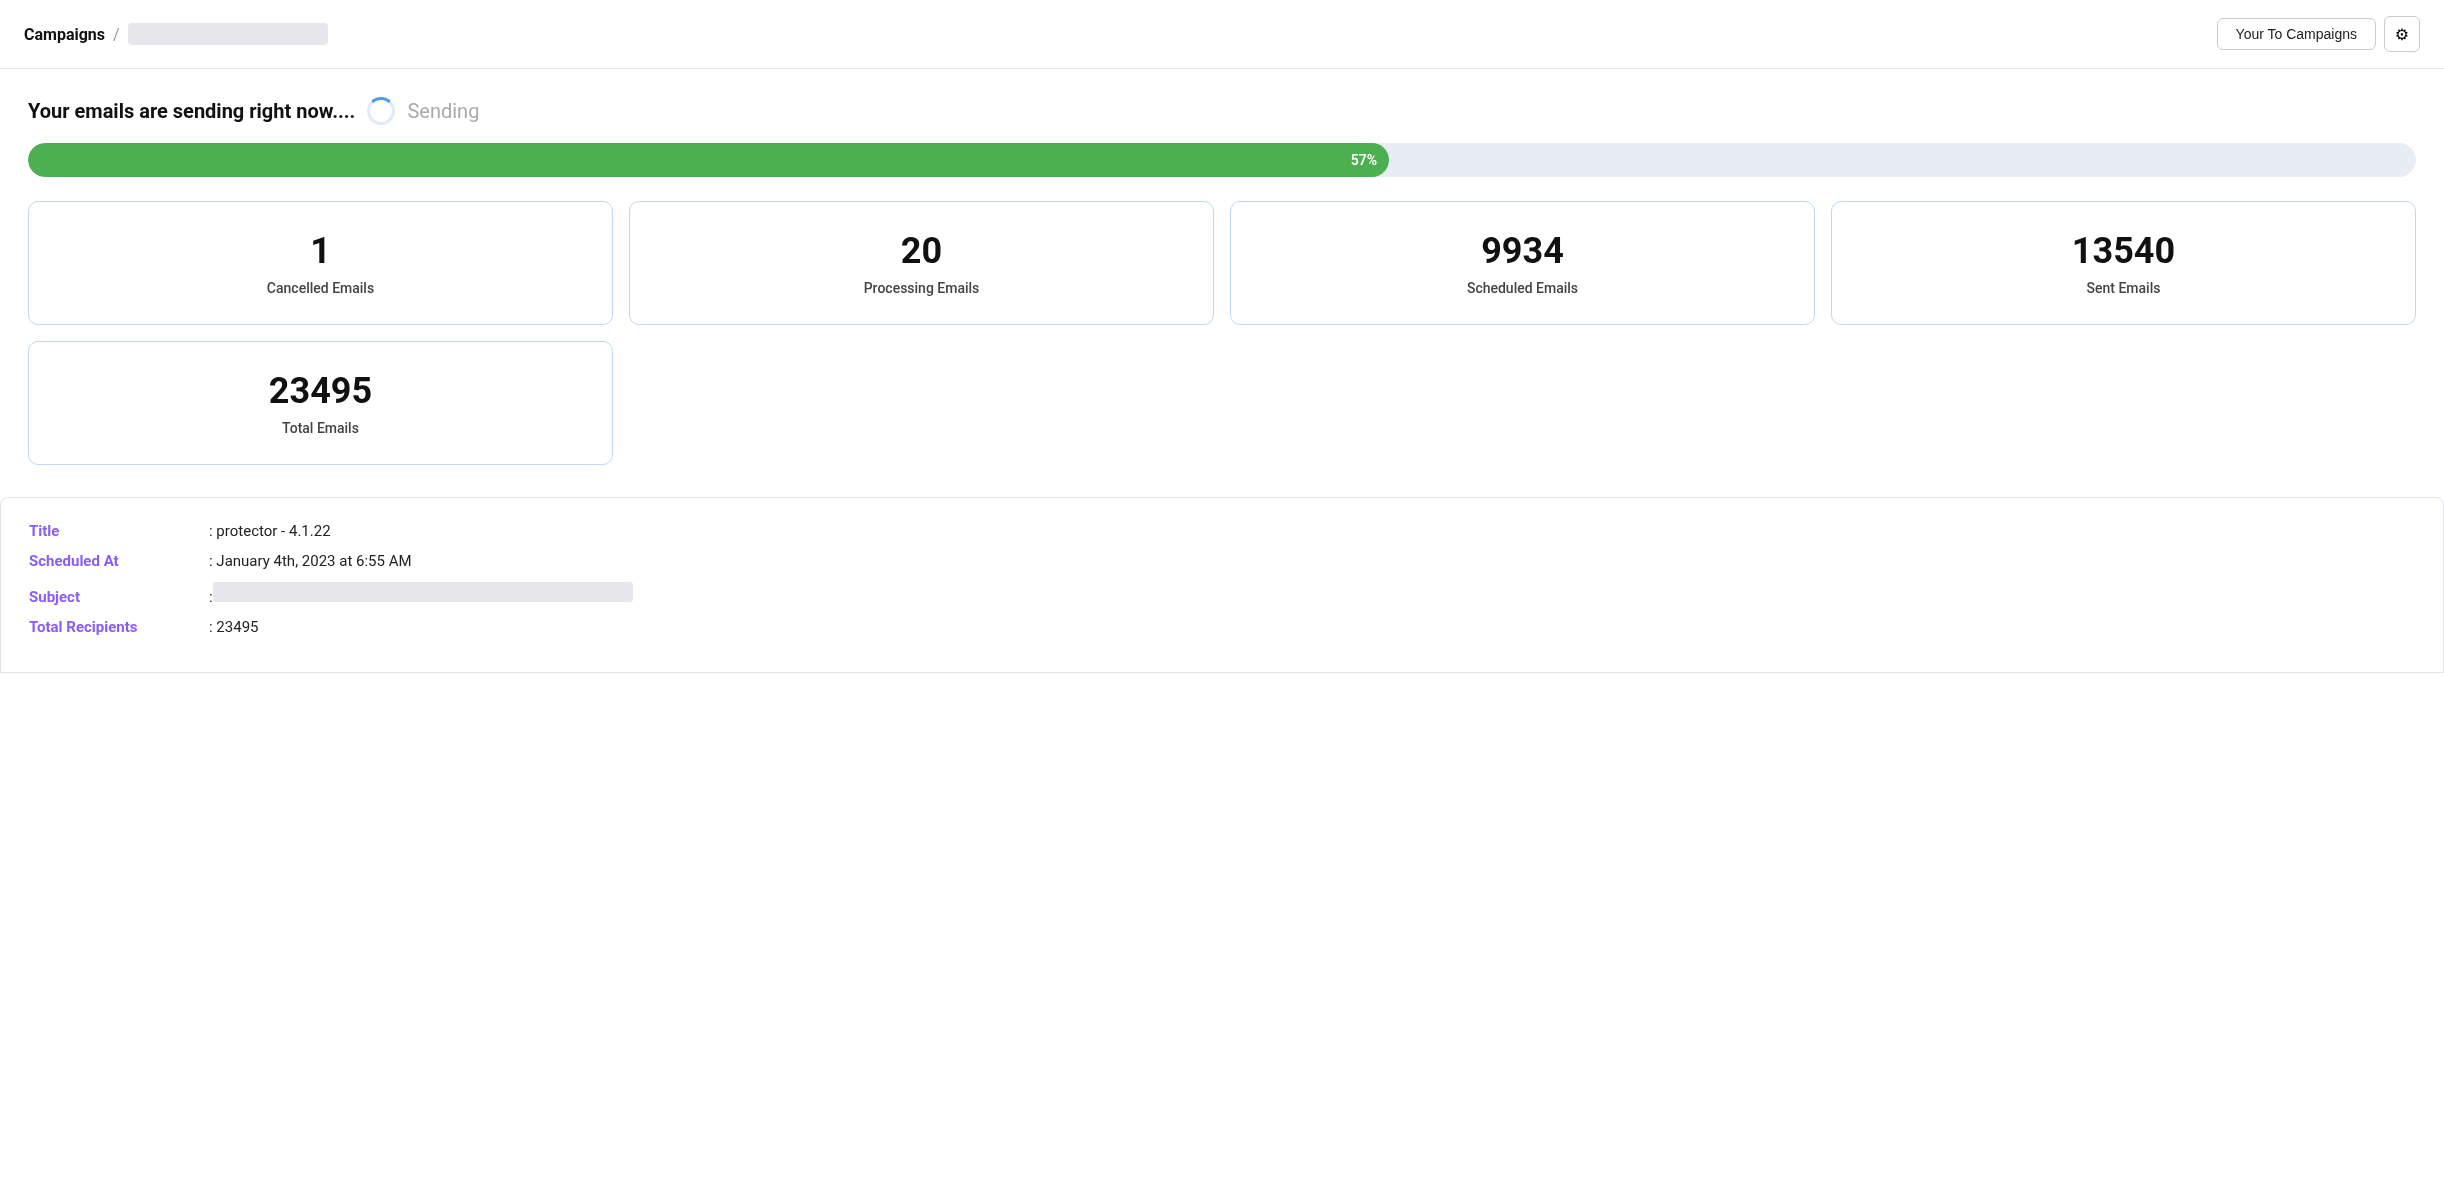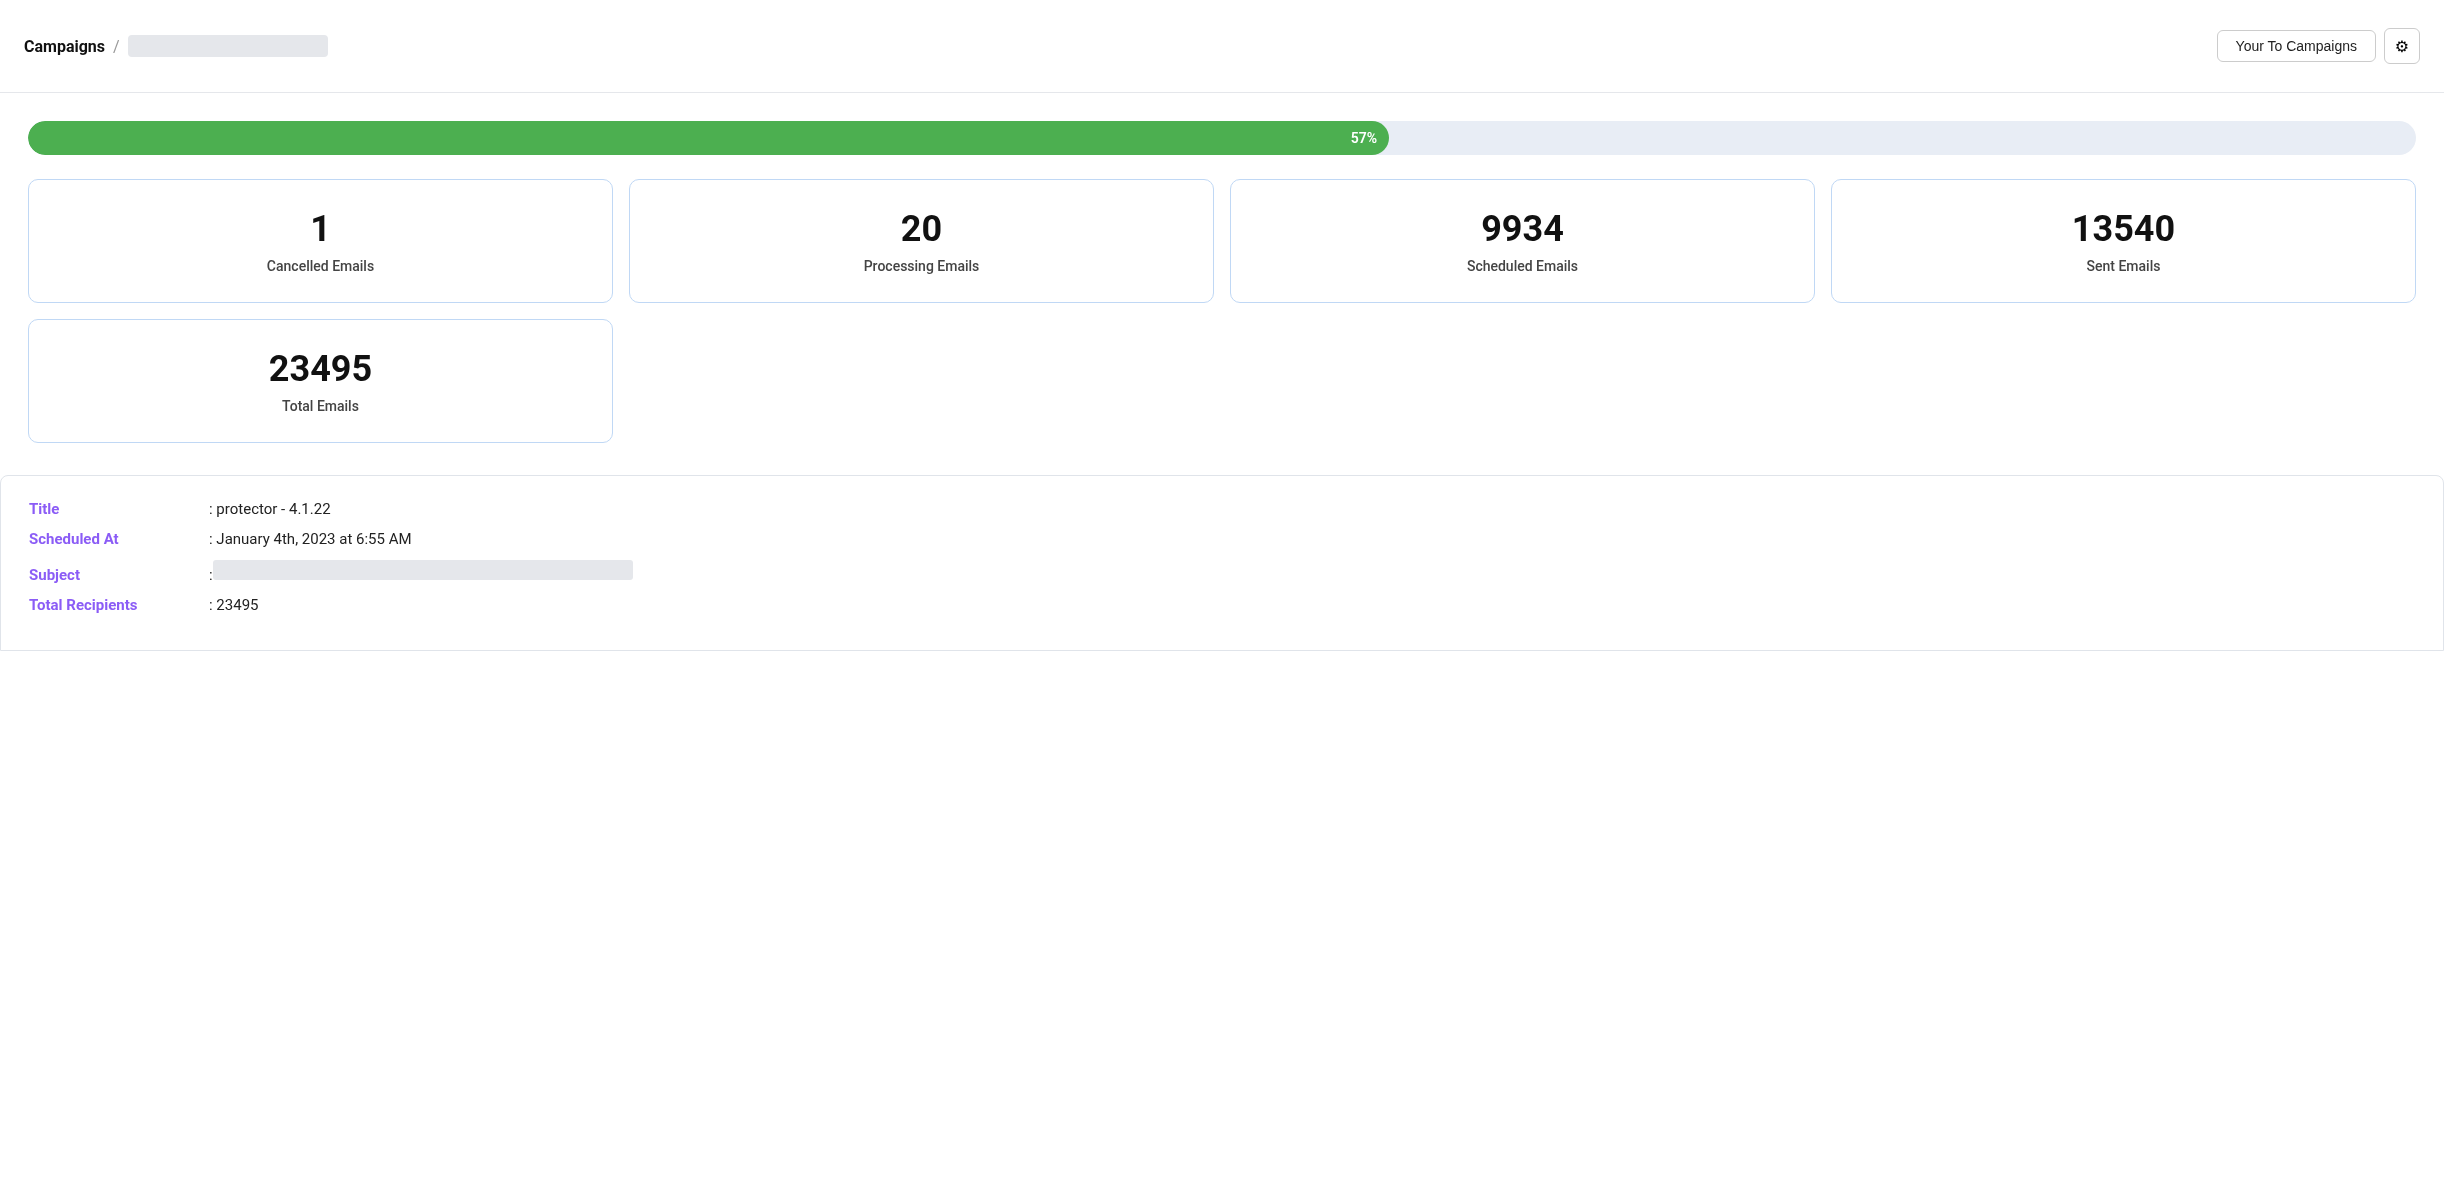--- a/index.html
+++ b/index.html
@@ -8,21 +8,21 @@
       background: #fff;
       color: #222;
       font-size: 15px;
     }
 
     
     .header {
       display: flex;
       align-items: center;
       justify-content: space-between;
-      padding: 28px 24px;
+      padding: 16px 24px;
       border-bottom: 1px solid #e5e7eb;
       background: #fff;
     }
     .header-left {
       display: flex;
       align-items: center;
       gap: 8px;
     }
     .breadcrumb-campaigns {
       font-weight: 700;
@@ -236,20 +236,25 @@
   <div class="header-right">
     <button class="back-btn">Your To Campaigns</button>
     <button class="gear-btn">
       <span>⚙</span>
     </button>
   </div>
 </div>
 
 <div class="main">
 
+  <div class="sending-status">
+    <span class="sending-text">Your emails are sending right now....</span>
+    <span class="spinner"></span>
+    <span class="sending-label">Sending</span>
+  </div>
 
   <div class="progress-container">
     <div class="progress-fill" style="width: 57%">
       <span class="progress-label">57%</span>
     </div>
   </div>
 
   <div class="stats-grid">
     <div class="stat-card">
       <div class="stat-number">1</div>

